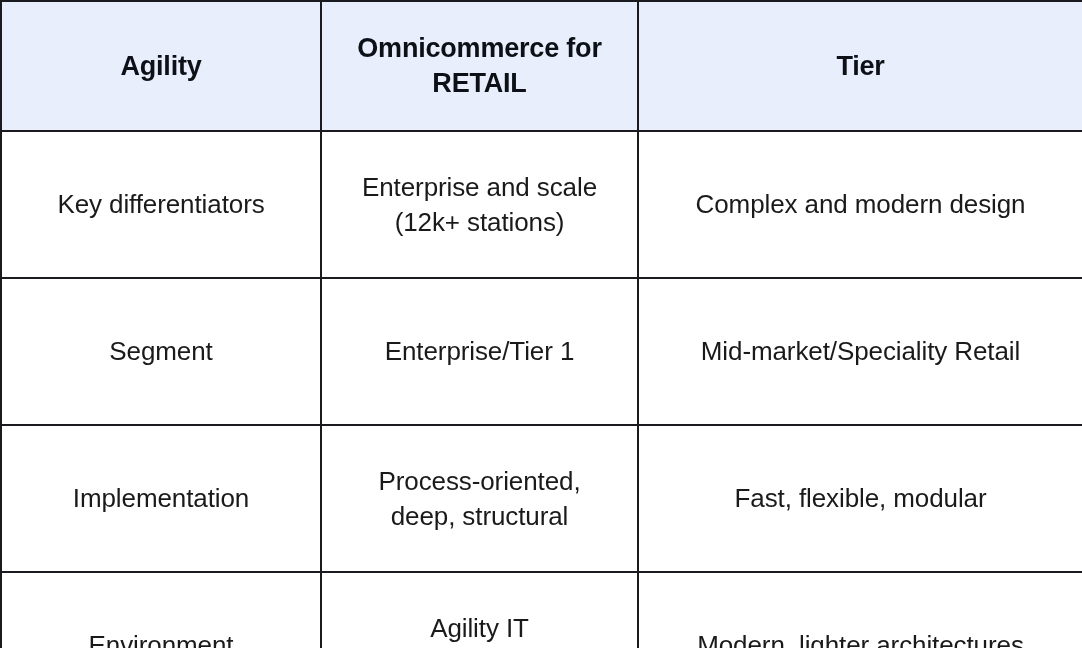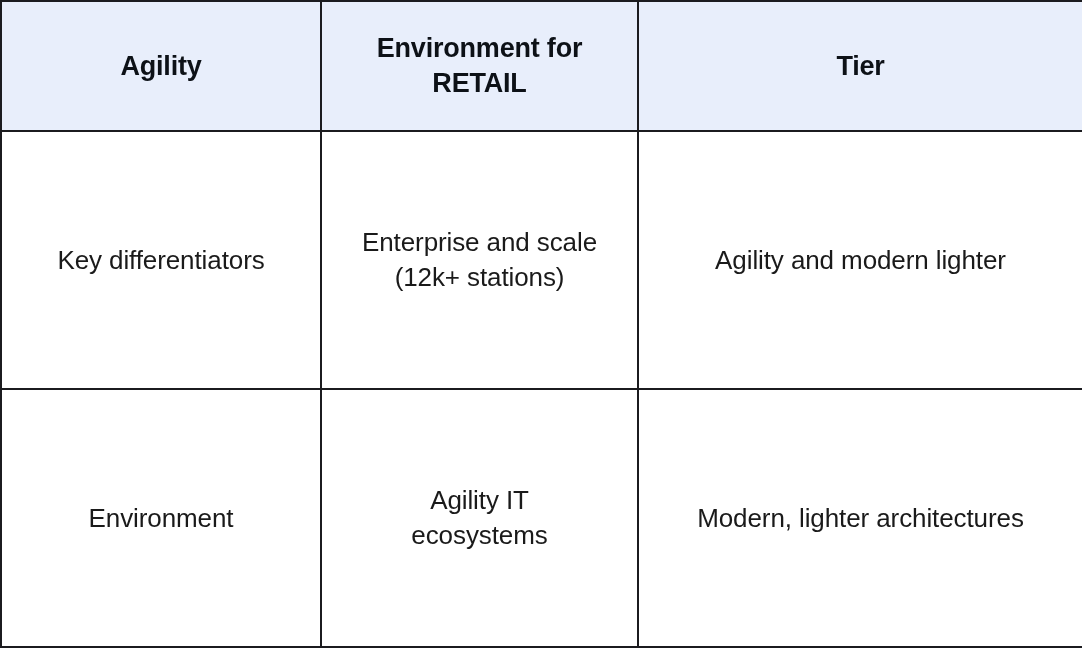--- a/index.html
+++ b/index.html
@@ -64,38 +64,51 @@
   <colgroup>
     <col class="col-feature">
     <col class="col-omni">
     <col class="col-flex">
   </colgroup>
 
   <thead>
     <tr>
       <th>Agility</th>
       <th>
-        <span class="cell-line">Environment for</span>
+        <span class="cell-line">Omnicommerce for</span>
         <span class="cell-line">RETAIL</span>
       </th>
       <th>Tier</th>
     </tr>
   </thead>
 
   <tbody>
     <tr>
       <td>Key differentiators</td>
       <td>
         <span class="cell-line">Enterprise and scale</span>
         <span class="cell-line">(12k+ stations)</span>
       </td>
-      <td>Agility and modern lighter</td>
+      <td>Complex and modern design</td>
     </tr>
 
+    <tr>
+      <td>Segment</td>
+      <td>Enterprise/Tier 1</td>
+      <td>Mid-market/Speciality Retail</td>
+    </tr>
 
+    <tr>
+      <td>Implementation</td>
+      <td>
+        <span class="cell-line">Process-oriented,</span>
+        <span class="cell-line">deep, structural</span>
+      </td>
+      <td>Fast, flexible, modular</td>
+    </tr>
 
     <tr>
       <td>Environment</td>
       <td>
         <span class="cell-line">Agility IT</span>
         <span class="cell-line">ecosystems</span>
       </td>
       <td>Modern, lighter architectures</td>
     </tr>
   </tbody>

